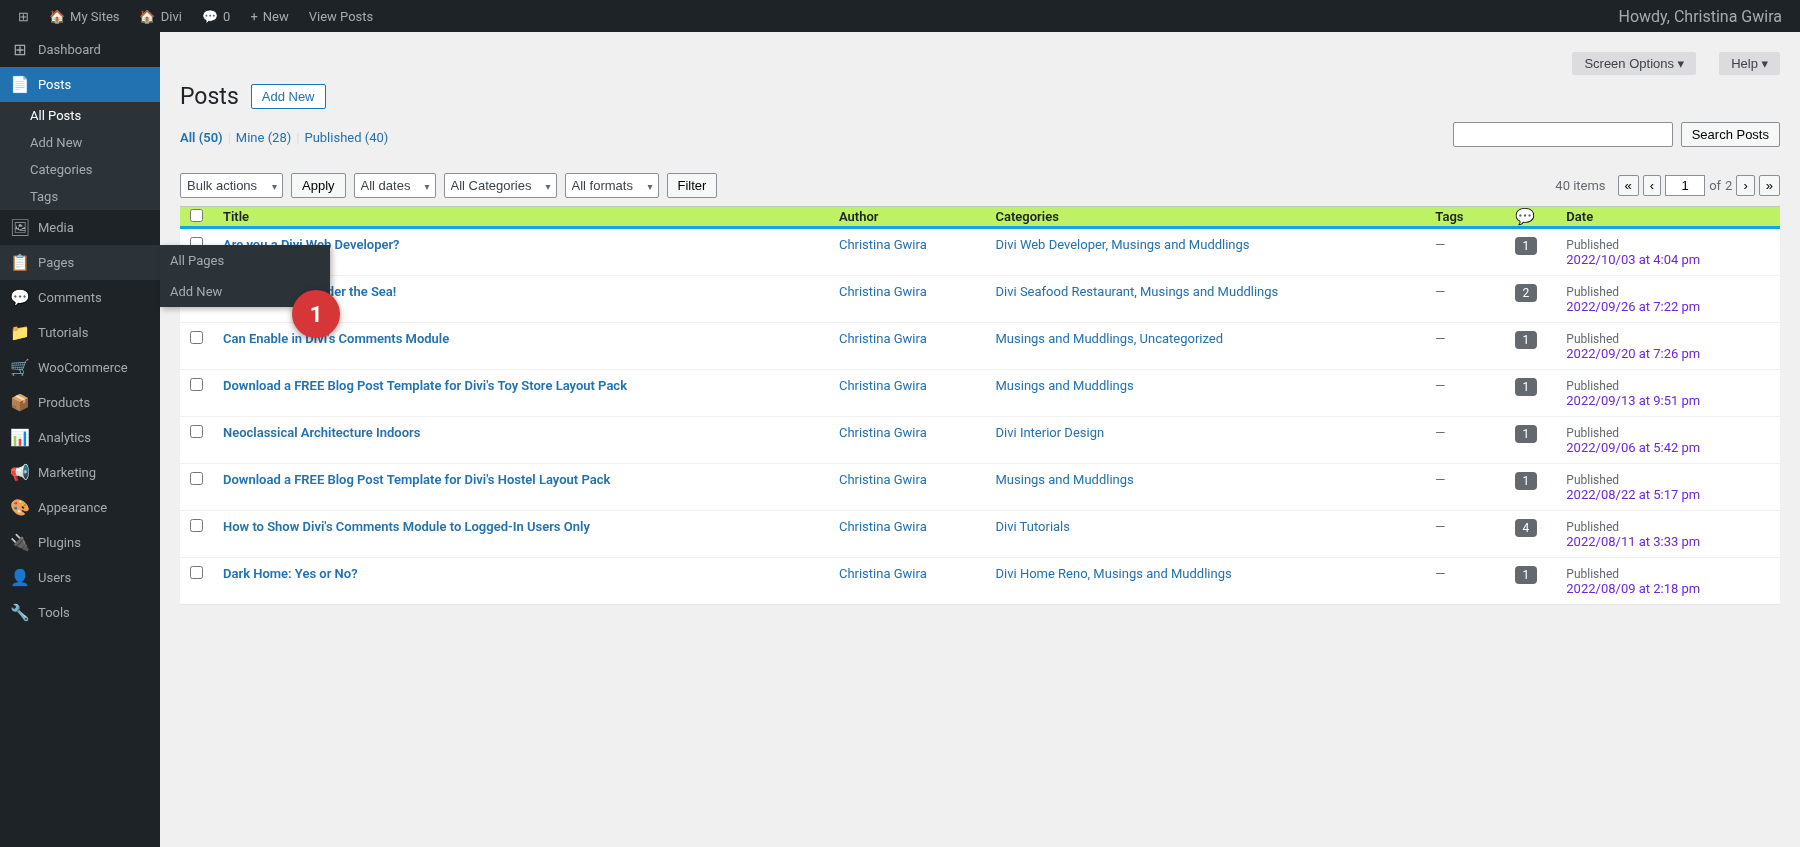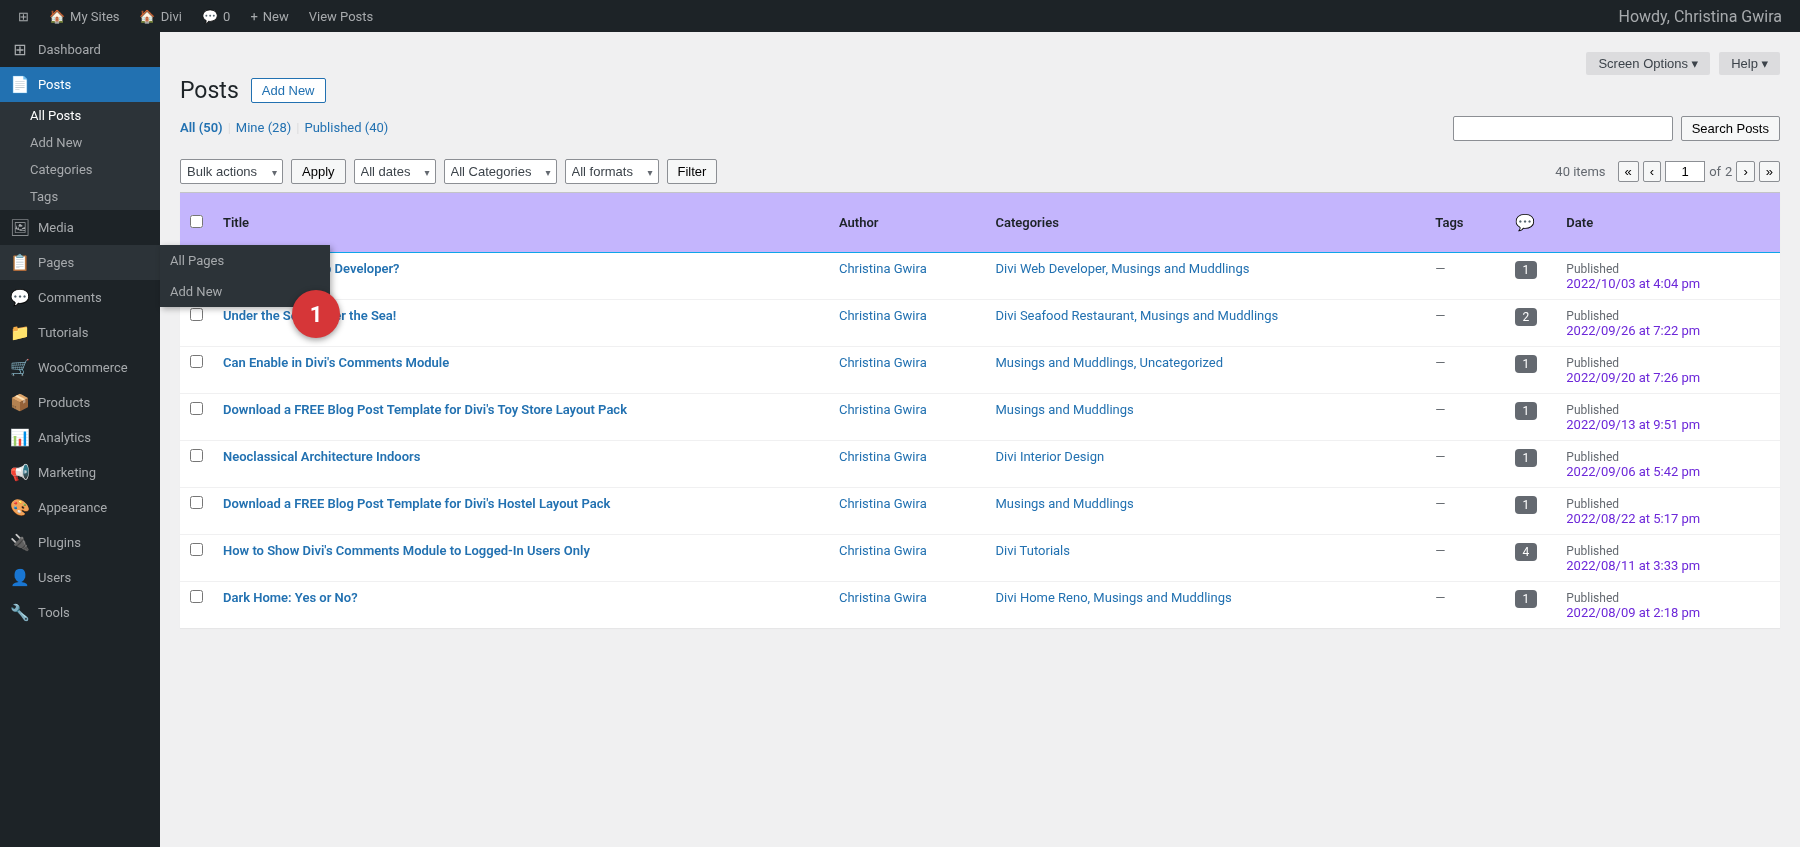--- a/index.html
+++ b/index.html
@@ -94,22 +94,22 @@
       padding: 0;
     }
     #wpbody-content {
       padding: 20px 20px 20px 20px;
     }
 
     
     .screen-meta-toggle {
       display: flex;
       justify-content: flex-end;
-      margin-bottom: 2px;
-      gap: 9px;
+      margin-bottom: 8px;
+      gap: 23px;
     }
     .screen-meta-btn {
       background: #dcdcde;
       border: none;
       padding: 4px 12px;
       cursor: pointer;
       font-size: 13px;
       color: #3c434a;
       border-radius: 2px;
     }
@@ -212,21 +212,21 @@
       font-size: 13px;
     }
     .pagination-of { color: #646970; }
 
     
     .search-row {
       display: flex;
       justify-content: flex-end;
       align-items: center;
       gap: 8px;
-      margin-bottom: 8px;
+      margin-bottom: 16px;
       padding-left: 24px;
     }
     .search-input {
       border: 1px solid #8c8f94;
       padding: 4px 8px;
       font-size: 13px;
       width: 220px;
       border-radius: 2px;
     }
     .search-btn {
@@ -239,24 +239,24 @@
     }
 
     
     .posts-table {
       width: 100%;
       border-collapse: collapse;
       background: #fff;
       box-shadow: 0 1px 1px rgba(0,0,0,0.04);
     }
     .posts-table th {
-      background: #c4b5fd;
-      border-bottom: 1px solid #0ea5e9;
+      background: #bef264;
+      border-bottom: 3px solid #0ea5e9;
       border-top: 1px solid #c3c4c7;
-      padding: 20px 10px;
+      padding: 0 10px;
       text-align: left;
       font-size: 13px;
       color: #1d2327;
       font-weight: 600;
       cursor: pointer;
     }
     .posts-table th.col-comments { text-align: center; }
     .posts-table th.col-checkbox { width: 30px; }
     .posts-table td {
       padding: 8px 10px;

